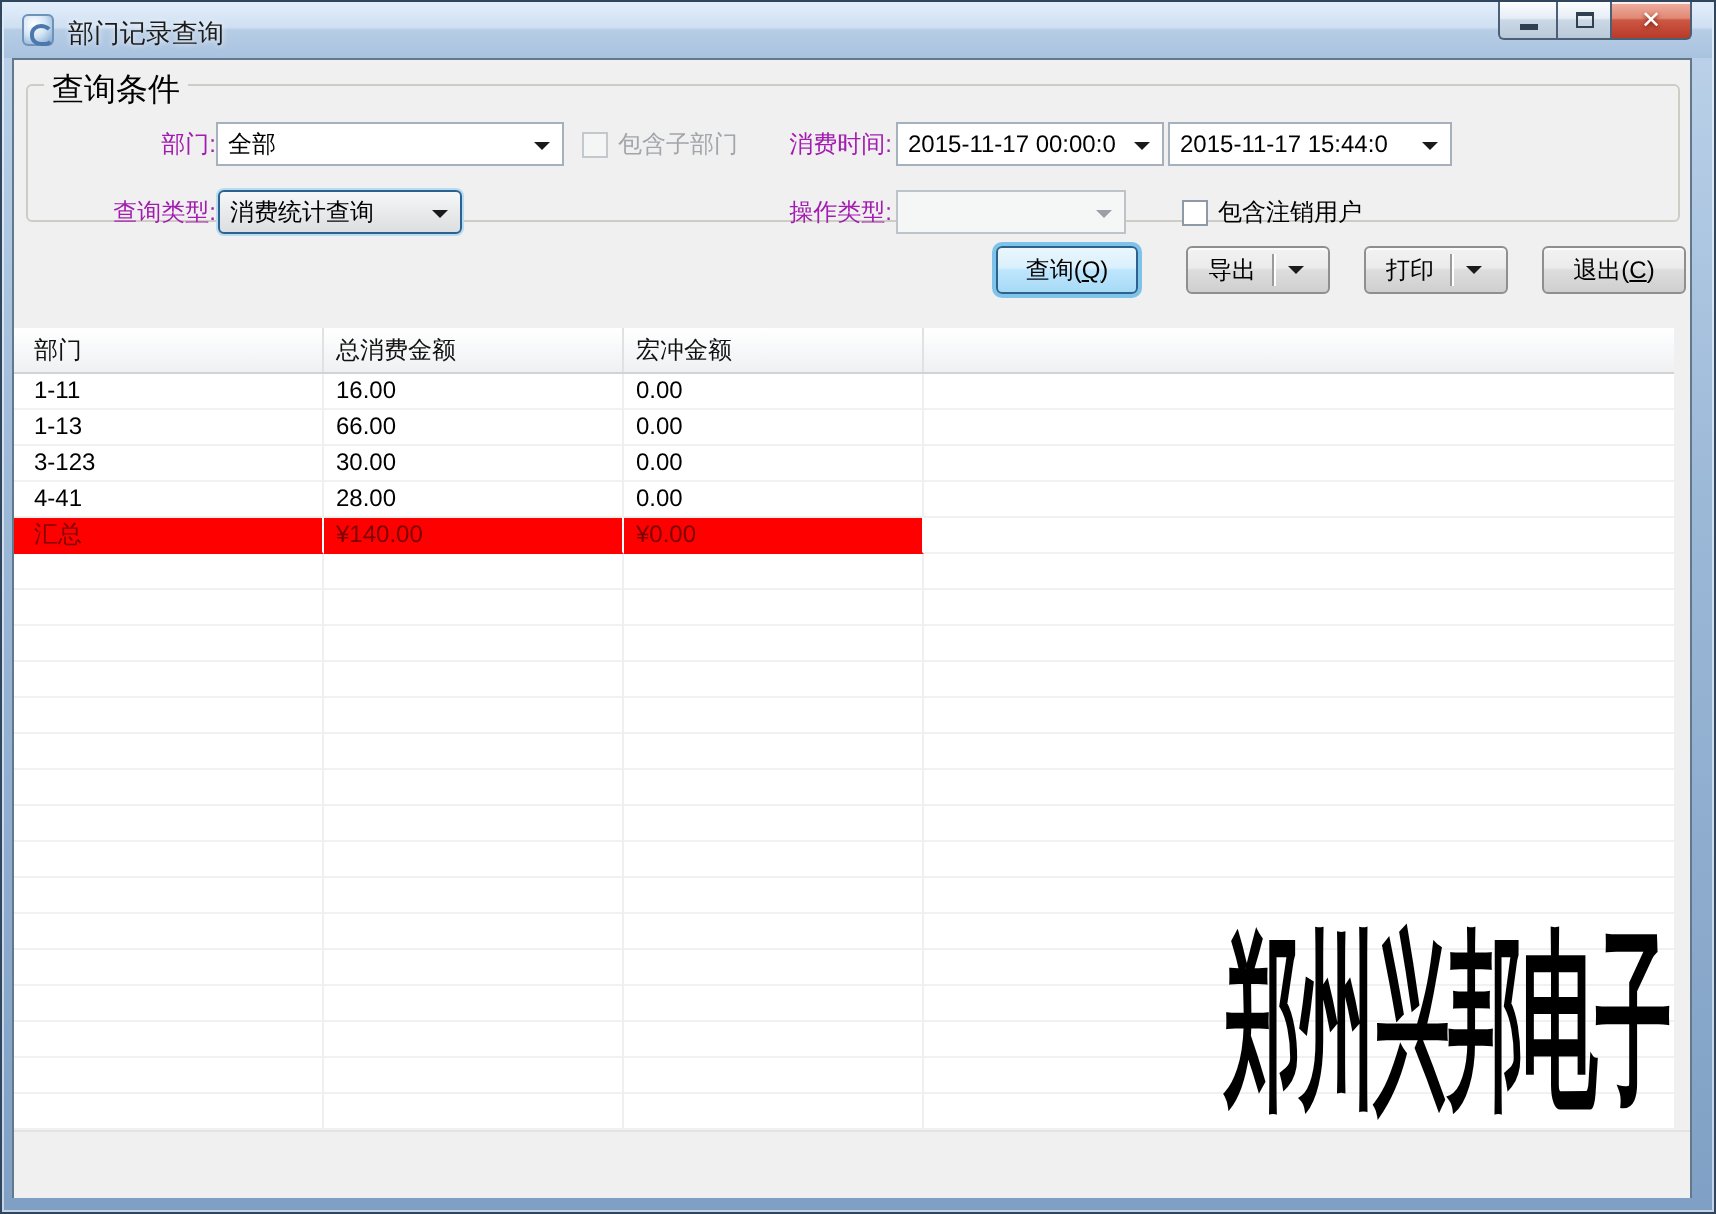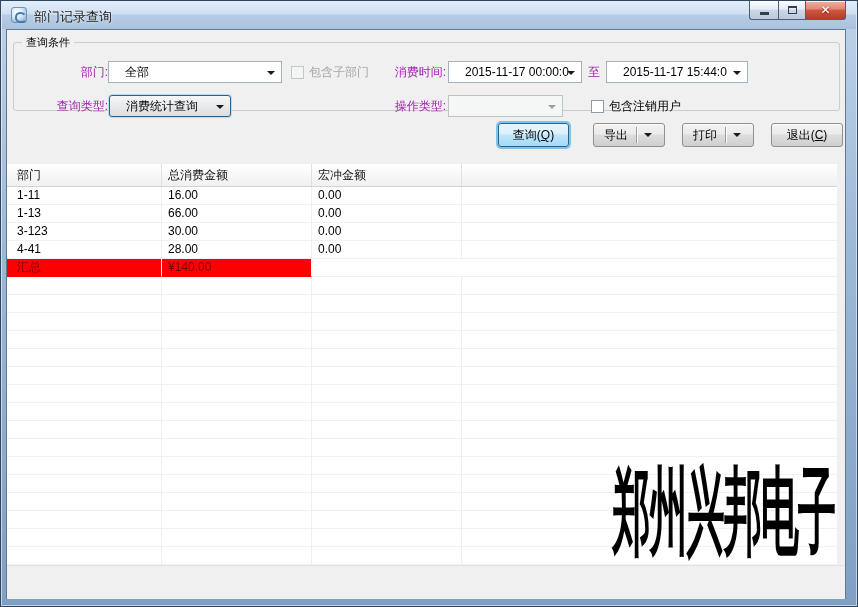--- a/index.html
+++ b/index.html
@@ -30,24 +30,24 @@
   .glyph-max{width:9px;height:8px;box-sizing:border-box;border:1px solid #30404f;border-top-width:2px;background:#fff0;}
   .glyph-close{color:#fff;font-size:12px;font-weight:bold;line-height:17px;
     text-shadow:0 1px 2px #7c1f12;}
   
   .client{position:absolute;left:5px;top:28px;width:840px;height:570px;box-sizing:border-box;
     background:#f0f0f0;border:1px solid #62788d;}
   
   .groupbox{position:absolute;left:6px;top:12px;width:827px;height:69px;box-sizing:border-box;
     border:1px solid #cdcdc6;border-radius:3px;}
   .legend{position:absolute;left:8px;top:-8px;background:#f0f0f0;padding:0 4px;
-    font-size:11px;color:#000;text-align:center;}
+    font-size:16px;color:#000;text-align:center;}
   .flabel{position:absolute;font-size:12px;color:#a21caf;height:16px;line-height:16px;text-align:right;}
   .combo{position:absolute;height:22px;box-sizing:border-box;background:#fff;
-    border:1px solid #a5b2bd;font-size:12px;line-height:20px;padding:0 18px 0 16px;
+    border:1px solid #a5b2bd;font-size:12px;line-height:20px;padding:0 18px 0 5px;
     overflow:hidden;white-space:nowrap;}
   .combo .tri{position:absolute;right:6px;top:9px;width:0;height:0;
     border-left:4px solid transparent;border-right:4px solid transparent;border-top:4px solid #1a1a1a;}
   .combo.focused{border:1px solid #2a628f;border-radius:3px;
     background:linear-gradient(to bottom,#f6f7f8,#e9eaec 50%,#dcdee0);
     box-shadow:0 0 0 1px #b9dcf3;}
   .combo.disabled{background:#f5f6f6;border-color:#bcc3c9;}
   .combo.disabled .tri{border-top-color:#9aa0a6;}
   .checkbox{position:absolute;width:13px;height:13px;box-sizing:border-box;background:#fff;
     border:1px solid #8e9aa5;}
@@ -119,21 +119,21 @@
         <span class="tri"></span>
       </div>
       <div class="checkbox dis" style="left:277px;top:23px;"></div>
       <div class="cblabel dis" style="left:295px;top:21px;">包含子部门</div>
       <div class="flabel" style="left:360px;top:21px;width:72px;">消费时间:</div>
       <div class="combo" style="left:434px;top:18px;width:134px;">
         <span>2015-11-17 00:00:0</span>
         <span class="tri"></span>
       </div>
       <div class="flabel" style="left:572px;top:21px;width:16px;text-align:center;">至</div>
-      <div class="combo" style="left:592px;top:18px;width:142px;">
+      <div class="combo" style="left:570px;top:18px;width:142px;">
         <span>2015-11-17 15:44:0</span>
         <span class="tri"></span>
       </div>
 
       <div class="flabel" style="left:14px;top:55px;width:80px;">查询类型:</div>
       <div class="combo focused" style="left:95px;top:52px;width:122px;">
         <span>消费统计查询</span>
         <span class="tri"></span>
       </div>
       <div class="flabel" style="left:360px;top:55px;width:72px;">操作类型:</div>
@@ -194,20 +194,21 @@
           </div>
           <div class="trow">
             <div class="col1">4-41</div>
             <div class="col2">28.00</div>
             <div class="col3">0.00</div>
             <div class="col4"></div>
           </div>
           <div class="trow sum">
             <div class="col1">汇总</div>
             <div class="col2">¥140.00</div>
+            <div class="col3">¥0.00</div>
             <div class="col4"></div>
           </div>
           <div class="trow empty">
             <div class="col1"></div>
             <div class="col2"></div>
             <div class="col3"></div>
             <div class="col4"></div>
           </div>
           <div class="trow empty">
             <div class="col1"></div>

